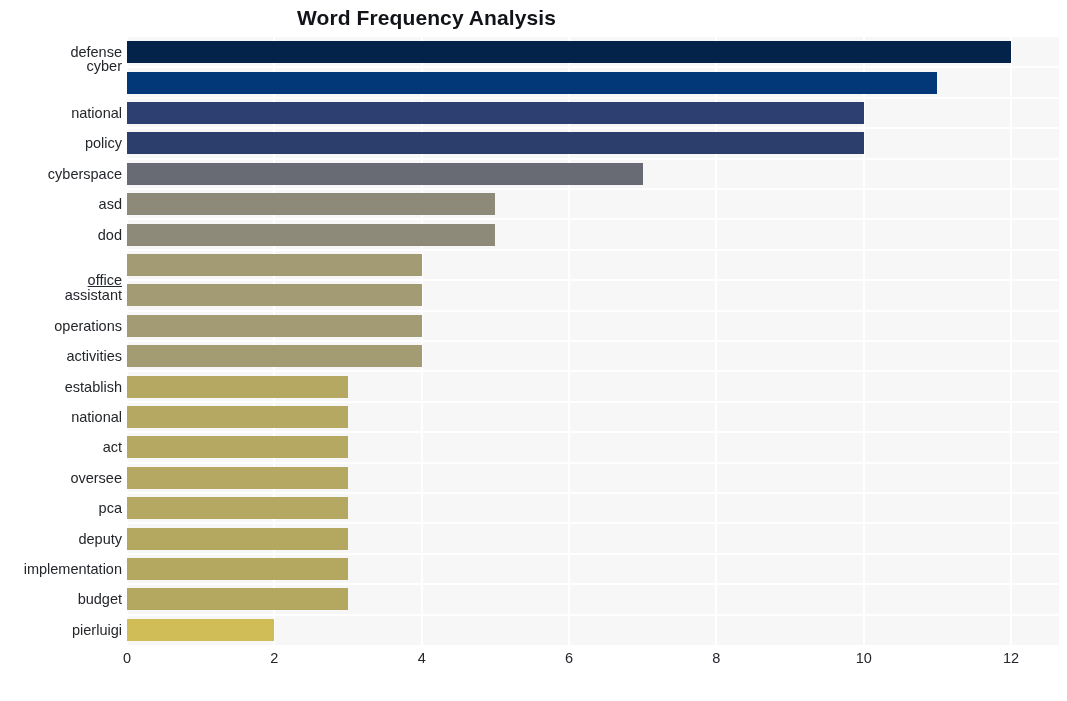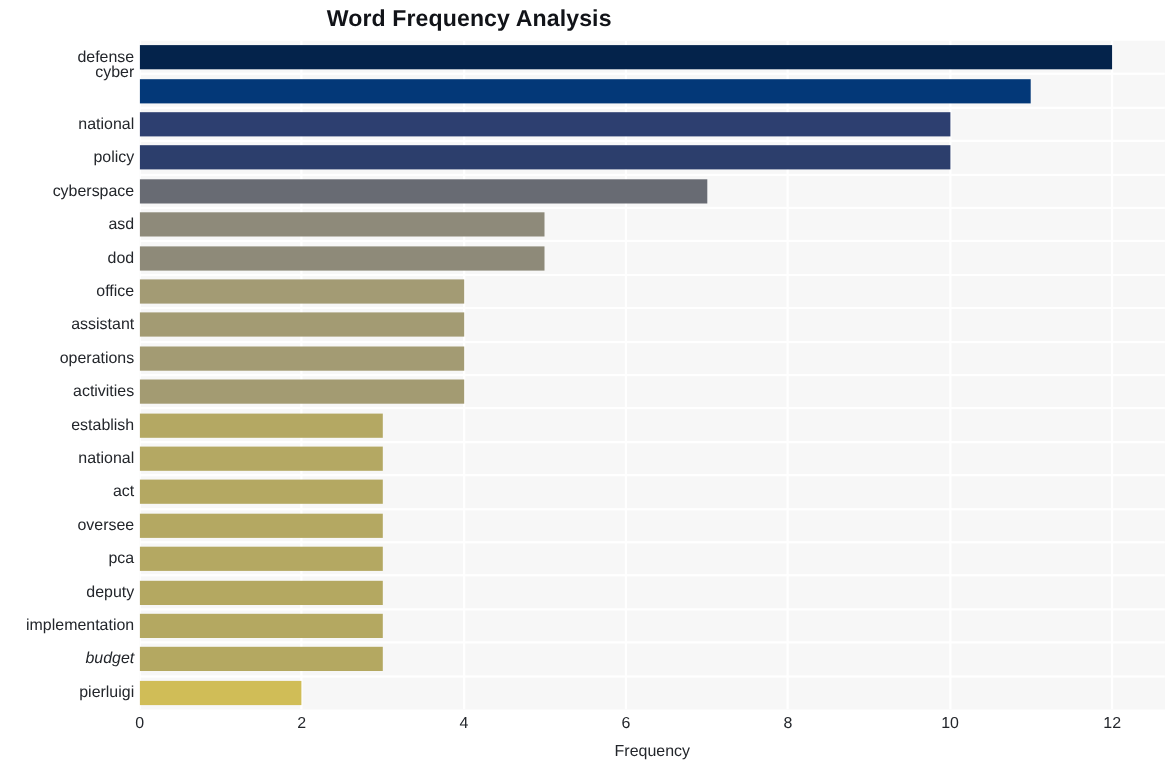--- a/index.html
+++ b/index.html
@@ -179,40 +179,39 @@
   </div>
 
   <div id="y-axis-labels">
       <div class="ylabel" style="top: 4.2px; margin-left: 20px;">defense</div>
       <div class="ylabel" style="top: 18px; padding-left: 34px;">cyber</div>
       <div class="ylabel" style="top: 65px;">national</div>
       <div class="ylabel" style="top: 95.4px;">policy</div>
       <div class="ylabel" style="top: 125.8px;">cyberspace</div>
       <div class="ylabel" style="top: 156.2px;">asd</div>
       <div class="ylabel" style="top: 186.6px;">dod</div>
-      <div class="ylabel" style="top: 217px;">office</div>
+      <div class="ylabel" style="top: 232px; text-decoration: underline;">office</div>
       <div class="ylabel" style="top: 247.4px;">assistant</div>
       <div class="ylabel" style="top: 277.8px;">operations</div>
       <div class="ylabel" style="top: 308.2px;">activities</div>
       <div class="ylabel" style="top: 338.6px;">establish</div>
       <div class="ylabel" style="top: 369px;">national</div>
       <div class="ylabel" style="top: 399.4px;">act</div>
       <div class="ylabel" style="top: 429.8px; padding-left: 16px;">oversee</div>
       <div class="ylabel" style="top: 460.2px;">pca</div>
       <div class="ylabel" style="top: 490.6px; text-align: right;">deputy</div>
       <div class="ylabel" style="top: 521px;">implementation</div>
-      <div class="ylabel" style="top: 551.4px; font-style: italic;">budget</div>
+      <div class="ylabel" style="top: 551.4px;">budget</div>
       <div class="ylabel" style="top: 581.8px;">pierluigi</div>
     </div>
 
   <div id="x-axis-labels">
       <div class="xlabel" style="left: 127px;">0</div>
       <div class="xlabel" style="left: 274.352px;">2</div>
       <div class="xlabel" style="left: 421.704px;">4</div>
       <div class="xlabel" style="left: 569.055px;">6</div>
       <div class="xlabel" style="left: 716.407px;">8</div>
       <div class="xlabel" style="left: 863.759px;">10</div>
       <div class="xlabel" style="left: 1011.11px;">12</div>
     </div>
 
-  <div id="x-axis-title">Frequency</div>
 
 </div>
 
 </body></html>

